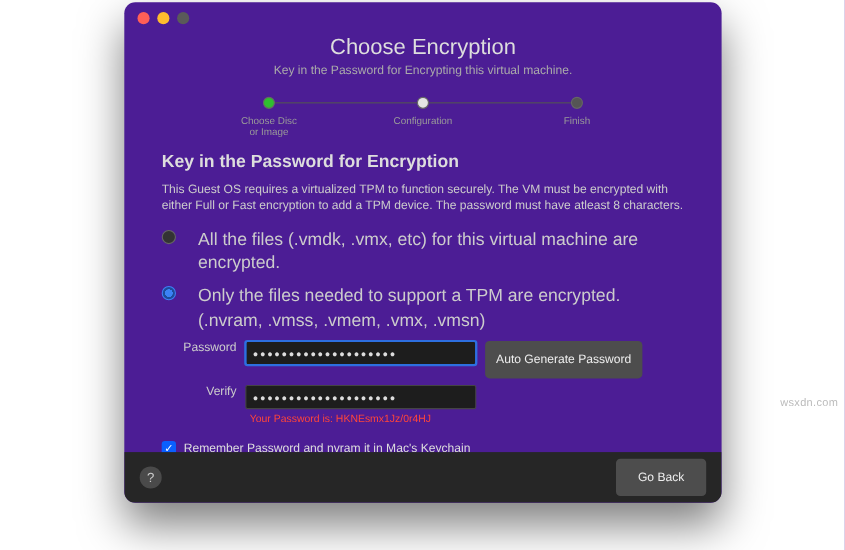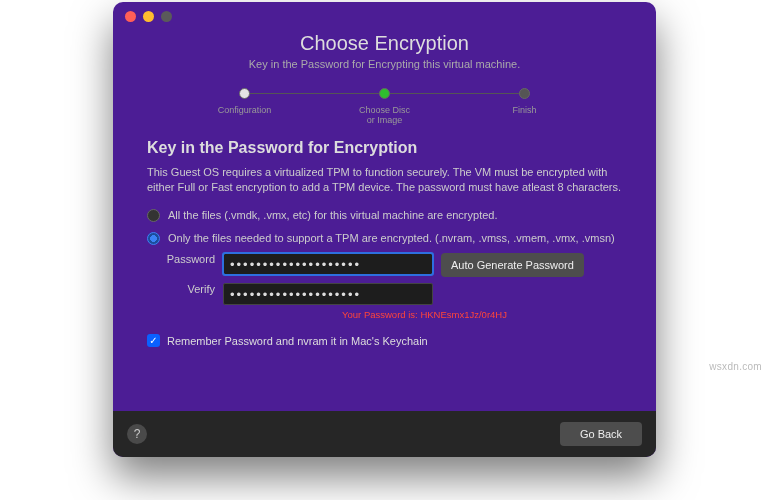--- a/index.html
+++ b/index.html
@@ -17,35 +17,35 @@
   .stepper { display: flex; justify-content: center; align-items: flex-start; margin: 18px auto 0; width: 420px; position: relative; }
   .step { flex: 1; text-align: center; font-size: 9px; color: #999; position: relative; }
   .step .circle { width: 11px; height: 11px; border-radius: 50%; margin: 0 auto 6px; background: #555; border: 1px solid #666; }
   .step .line { position: absolute; top: 5px; left: 50%; width: 100%; height: 1px; background: #555; z-index: 0; }
   .step:last-child .line { display: none; }
   .step .circle.z { position: relative; z-index: 1; }
   .content { padding: 14px 34px 0 34px; }
   .content h2 { font-size: 16px; font-weight: 600; color: #ddd; }
   .content .desc { font-size: 11px; color: #ccc; margin-top: 8px; line-height: 1.4; }
   .radios { margin-top: 12px; }
-  .radio { display: flex; align-items: flex-start; gap: 8px; font-size: 11px; color: #ccc; margin-bottom: 8px; line-height: 1.35; }
+  .radio { display: flex; align-items: flex-start; gap: 20px; font-size: 16px; color: #ccc; margin-bottom: 8px; line-height: 1.35; }
   .radio .r { width: 13px; height: 13px; border-radius: 50%; border: 1px solid #666; background: #333; flex-shrink: 0; margin-top: 1px; }
   .radio .r.sel { background: radial-gradient(circle, #3b82f6 0 45%, #1c4d9b 46% 100%); border-color: #3b82f6; }
   .pwrow { display: flex; align-items: flex-start; gap: 8px; margin-top: 6px; font-size: 11px; }
   .pwrow .lbl { width: 68px; text-align: right; color: #ccc; font-size: 11px; }
   .pwrow input {
     flex: 0 0 210px; height: 22px; background: #1d1d1d; border: 1px solid #444; color: #ddd;
     font-size: 13px; padding: 0 6px; letter-spacing: 2px; border-radius: 2px;
   }
   .pwrow input.focus { outline: 2px solid #2d6fe0; outline-offset: -1px; border-color: #2d6fe0; }
   .btn {
     background: #4d4d4d; color: #eee; border: none; font-size: 11px; padding: 4px 10px;
-    border-radius: 4px; cursor: pointer; height: 24px;
+    border-radius: 4px; cursor: pointer; height: 34px;
   }
-  .hint { font-size: 9.5px; color: #ff453a; margin-left: 80px; margin-top: 4px; text-align: center; }
+  .hint { font-size: 9.5px; color: #ff453a; margin-left: 80px; margin-top: 4px; }
   .chkrow { display: flex; align-items: center; gap: 7px; margin-top: 14px; font-size: 11px; color: #ddd; }
   .chk { width: 13px; height: 13px; background: #0a60ff; border-radius: 3px; display:flex; align-items:center; justify-content:center; color:#fff; font-size:10px; }
   .footer {
     position: absolute; bottom: 0; left: 0; right: 0; height: 46px;
     display: flex; align-items: center; padding: 0 14px; gap: 10px;
     background: #262626;
   }
   .help { width: 20px; height: 20px; border-radius: 50%; background: #4a4a4a; color: #ccc; font-size: 12px; display:flex; align-items:center; justify-content:center; }
   .footer .spacer { flex: 1; }
   .footer .fbtn { min-width: 82px; text-align: center; }
@@ -63,28 +63,28 @@
   </div>
 
   <div class="header">
     <h1>Choose Encryption</h1>
     <p>Key in the Password for Encrypting this virtual machine.</p>
   </div>
 
   <div class="stepper">
     <div class="step">
       <div class="line"></div>
-      <div class="circle z" style="background:#e4e4e4"></div>
-      <div>Configuration</div>
+      <div class="circle z" style="background:#2fbf2f"></div>
+      <div style="white-space:pre-line">Choose Disc
+or Image</div>
     </div>
     <div class="step">
       <div class="line"></div>
-      <div class="circle z" style="background:#2fbf2f"></div>
-      <div style="white-space:pre-line">Choose Disc
-or Image</div>
+      <div class="circle z" style="background:#e4e4e4"></div>
+      <div>Configuration</div>
     </div>
     <div class="step">
       <div class="circle z" style="background:#555"></div>
       <div>Finish</div>
     </div>
   </div>
 
   <div class="content">
     <h2>Key in the Password for Encryption</h2>
     <p class="desc">This Guest OS requires a virtualized TPM to function securely. The VM must be encrypted with either Full or Fast encryption to add a TPM device. The password must have atleast 8 characters.</p>

